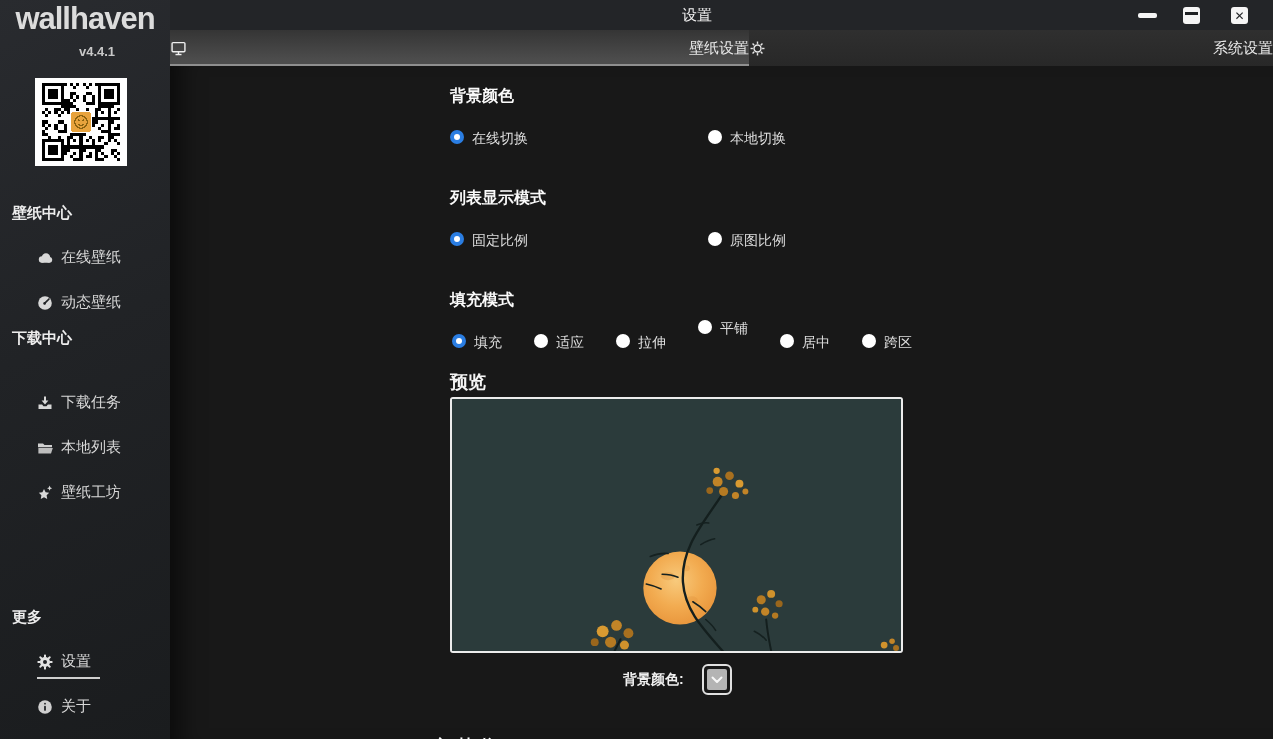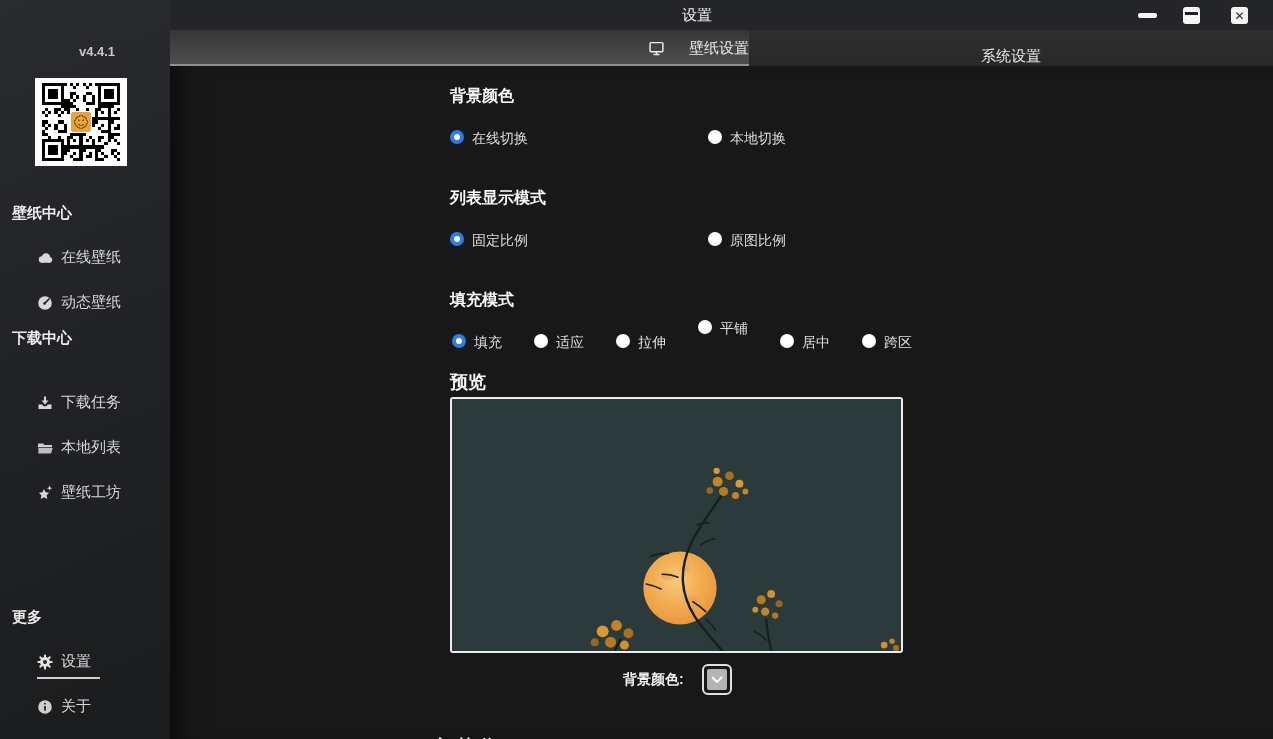--- a/index.html
+++ b/index.html
@@ -29,26 +29,26 @@
     font-size:15px; color:#f2f2f2; white-space:nowrap; }
   .winbtn { position:absolute; cursor:pointer; }
   .btn-min { left:968px; top:13px; width:19px; height:5px; background:#f5f5f5; border-radius:2px; }
   .btn-max { left:1013px; top:7px; width:17px; height:17px; background:#f5f5f5; border-radius:3px; }
   .btn-max .bar { position:absolute; left:2px; top:5px; width:13px; height:3px; background:#1f2124; }
   .btn-close { left:1061px; top:7px; width:17px; height:17px; background:#f5f5f5; border-radius:3px;
     display:flex; align-items:center; justify-content:center;
     font-size:12px; font-weight:bold; color:#1f2124; line-height:1; }
 
   .tabbar { position:absolute; left:0; top:30px; width:1103px; height:36px; display:flex; }
-  .tab { height:36px; display:flex; align-items:center; justify-content:flex-end; gap:24px;
+  .tab { height:36px; display:flex; align-items:center; justify-content:space-between; gap:24px;
     font-size:15px; color:#e9e9e9; cursor:pointer; position:relative; }
   .tab svg { width:17px; height:17px; }
   .tab-active { width:579px; background:linear-gradient(180deg,#353535 0%,#4d4d4d 85%);
     box-shadow:inset 0 -2px 0 #8f8f8f; }
-  .tab-idle { width:524px; background:linear-gradient(180deg,#2f2f2f 0%,#282828 100%);flex-direction:column; }
+  .tab-idle { width:524px; background:linear-gradient(180deg,#2f2f2f 0%,#282828 100%); }
 
   .content { position:absolute; left:0; top:66px; width:1103px; height:673px; background:#181818;
     box-shadow:inset 28px 0 26px -20px rgba(0,0,0,0.6); overflow:hidden; }
   .sec-title { position:absolute; font-size:16px; font-weight:bold; color:#fafafa; white-space:nowrap; }
   .opt { position:absolute; display:flex; align-items:flex-start; gap:8px; cursor:pointer; white-space:nowrap; }
   .rdot { width:14px; height:14px; border-radius:50%; background:#fff; flex:none; position:relative; }
   .rdot.sel { background:#2a7de2; }
   .rdot.sel::after { content:""; position:absolute; inset:4px; background:#fff; border-radius:50%; }
   .opt span.lbl { font-size:14px; color:#dedede; }
 
@@ -239,20 +239,21 @@
             <polyline points="1.5,1.5 6,6 10.5,1.5" fill="none" stroke="#f7f7f7" stroke-width="2" stroke-linecap="round" stroke-linejoin="round"></polyline>
           </svg>
         </div>
       </div>
 
       <div class="clipped-title">定时切换</div>
     </div>
   </div>
 
   <aside class="sidebar">
+    <div class="logo">wallhaven</div>
     <div class="version">v4.4.1</div>
 
     <div class="qr">
       <svg id="qr" viewBox="0 0 100 100" shape-rendering="crispEdges">
           <rect width="100" height="100" fill="#fff"></rect>
           <rect x="28" y="0" width="4" height="4" fill="#000"></rect>
           <rect x="36" y="0" width="4" height="4" fill="#000"></rect>
           <rect x="44" y="0" width="4" height="4" fill="#000"></rect>
           <rect x="52" y="0" width="4" height="4" fill="#000"></rect>
           <rect x="60" y="0" width="4" height="4" fill="#000"></rect>

